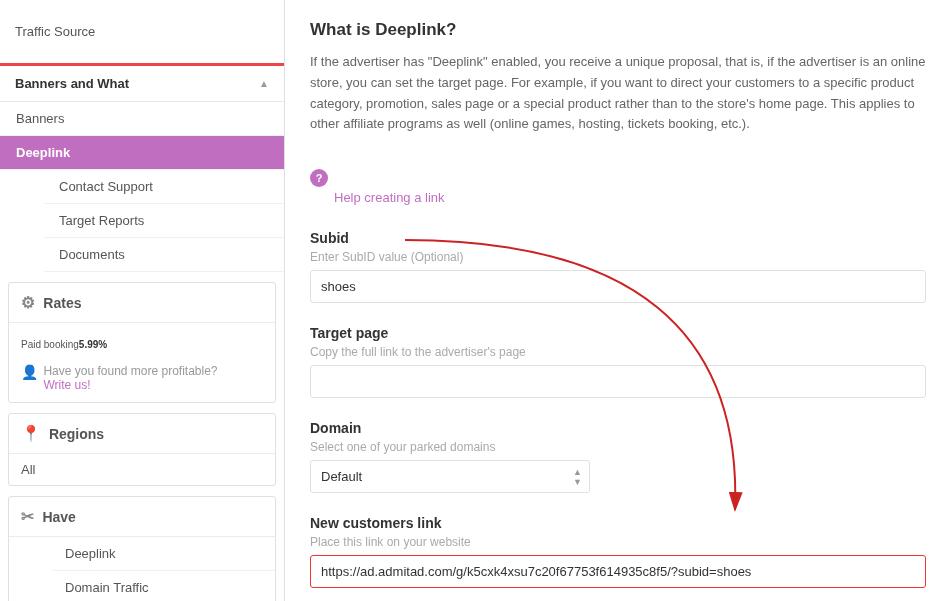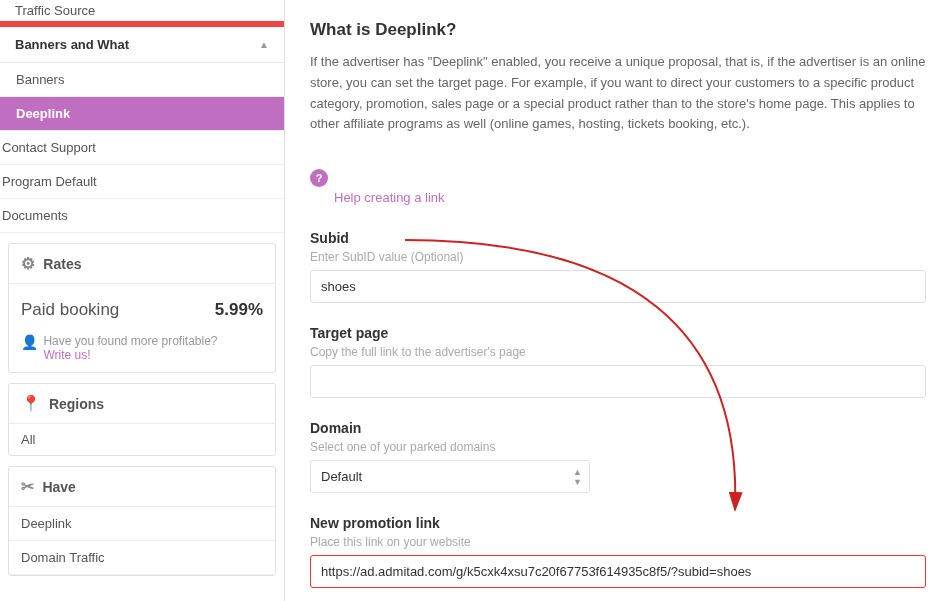--- a/index.html
+++ b/index.html
@@ -8,24 +8,24 @@
     
     .sidebar {
       width: 285px;
       min-width: 285px;
       background: #fff;
       border-right: 1px solid #e0e0e0;
       min-height: 601px;
     }
 
     .sidebar-section-header {
-      padding: 3px 15px;
-      font-size: 13px;
-      color: #555;
-      border-bottom: 6px solid #ef4444;
+      padding: 24px 15px;
+      font-size: 13px;
+      color: #555;
+      border-bottom: 3px solid #ef4444;
     }
 
     .sidebar-group-header {
       display: flex;
       align-items: center;
       justify-content: space-between;
       padding: 10px 15px;
       font-size: 13px;
       font-weight: bold;
       color: #333;
@@ -46,25 +46,26 @@
       border-bottom: 1px solid #f0f0f0;
     }
 
     .sidebar-item.active {
       background: #c06fc0;
       color: #fff;
       font-weight: bold;
     }
 
     .sidebar-item-plain {
-      padding: 9px 2px;
+      padding: 9px 15px;
       font-size: 13px;
       color: #555;
       cursor: pointer;
       border-bottom: 1px solid #f0f0f0;
+      margin-left: 44px;
     }
 
     
     .widget {
       background: #fff;
       border: 1px solid #e0e0e0;
       margin: 10px 8px;
       border-radius: 3px;
     }
 
@@ -83,24 +84,24 @@
       font-size: 16px;
       color: #888;
     }
 
     .widget-body {
       padding: 10px 12px;
     }
 
     .rates-row {
       display: flex;
-      justify-content: space-between;
+      justify-content: flex-start;
       align-items: center;
       padding: 6px 0;
-      font-size: 17px;
+      font-size: 10px;
     }
 
     .rates-row .label { color: #555; }
     .rates-row .value { font-weight: bold; color: #333; }
 
     .rates-note {
       display: flex;
       align-items: flex-start;
       font-size: 12px;
       color: #999;
@@ -267,21 +268,21 @@
 
   <div class="sidebar-item active">
     <span>Deeplink</span>
   </div>
 
   <div class="sidebar-item-plain">
     <span>Contact Support</span>
   </div>
 
   <div class="sidebar-item-plain">
-    <span>Program Default</span>
+    <span>Target Reports</span>
   </div>
 
   <div class="sidebar-item-plain">
     <span>Documents</span>
   </div>
 
   <div class="widget">
     <div class="widget-header">
       <span class="icon">⚙</span>
       <span>Rates</span>
@@ -357,21 +358,21 @@
         <option>Default</option>
       </select>
       <div class="select-arrows">
         <span>▲</span>
         <span>▼</span>
       </div>
     </div>
   </div>
 
   <div class="form-group">
-    <div class="form-label">New promotion link</div>
+    <div class="form-label">New customers link</div>
     <div class="form-sublabel">Place this link on your website</div>
     <input class="form-input result-field" type="text" value="https://ad.admitad.com/g/k5cxk4xsu7c20f67753f614935c8f5/?subid=shoes" style="">
   </div>
 
   <svg class="arrow-annotation" viewBox="0 0 660 320">
     <defs>
       <marker id="arrowhead" markerWidth="10" markerHeight="7" refX="9" refY="3.5" orient="auto">
         <polygon points="0 0, 10 3.5, 0 7" fill="#cc2222"></polygon>
       </marker>
     </defs>

